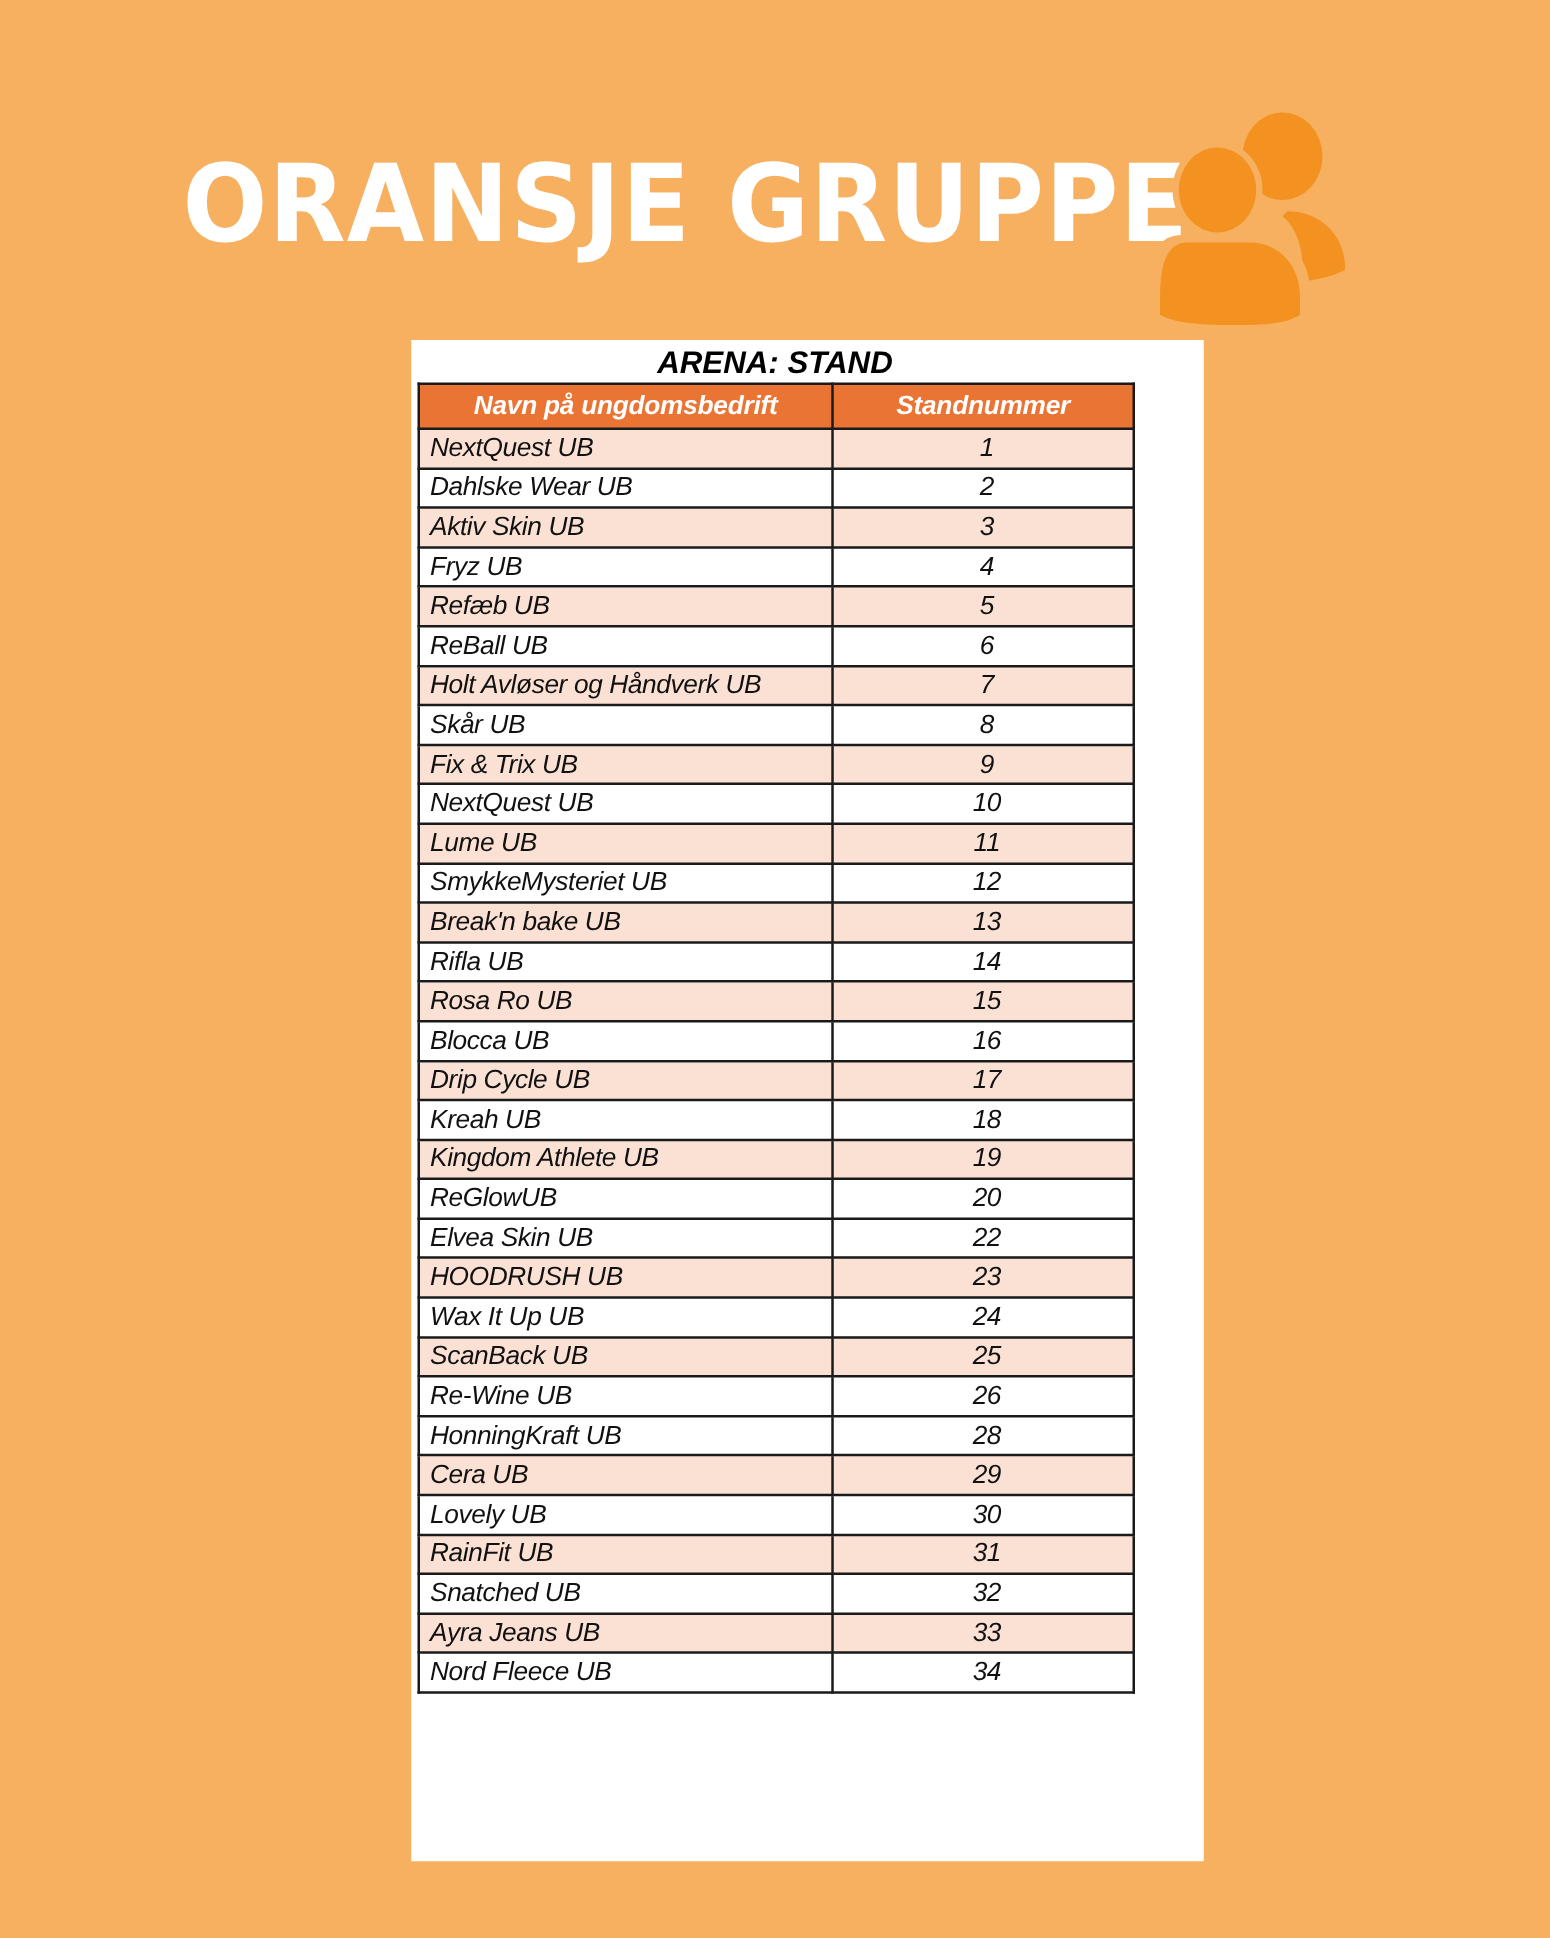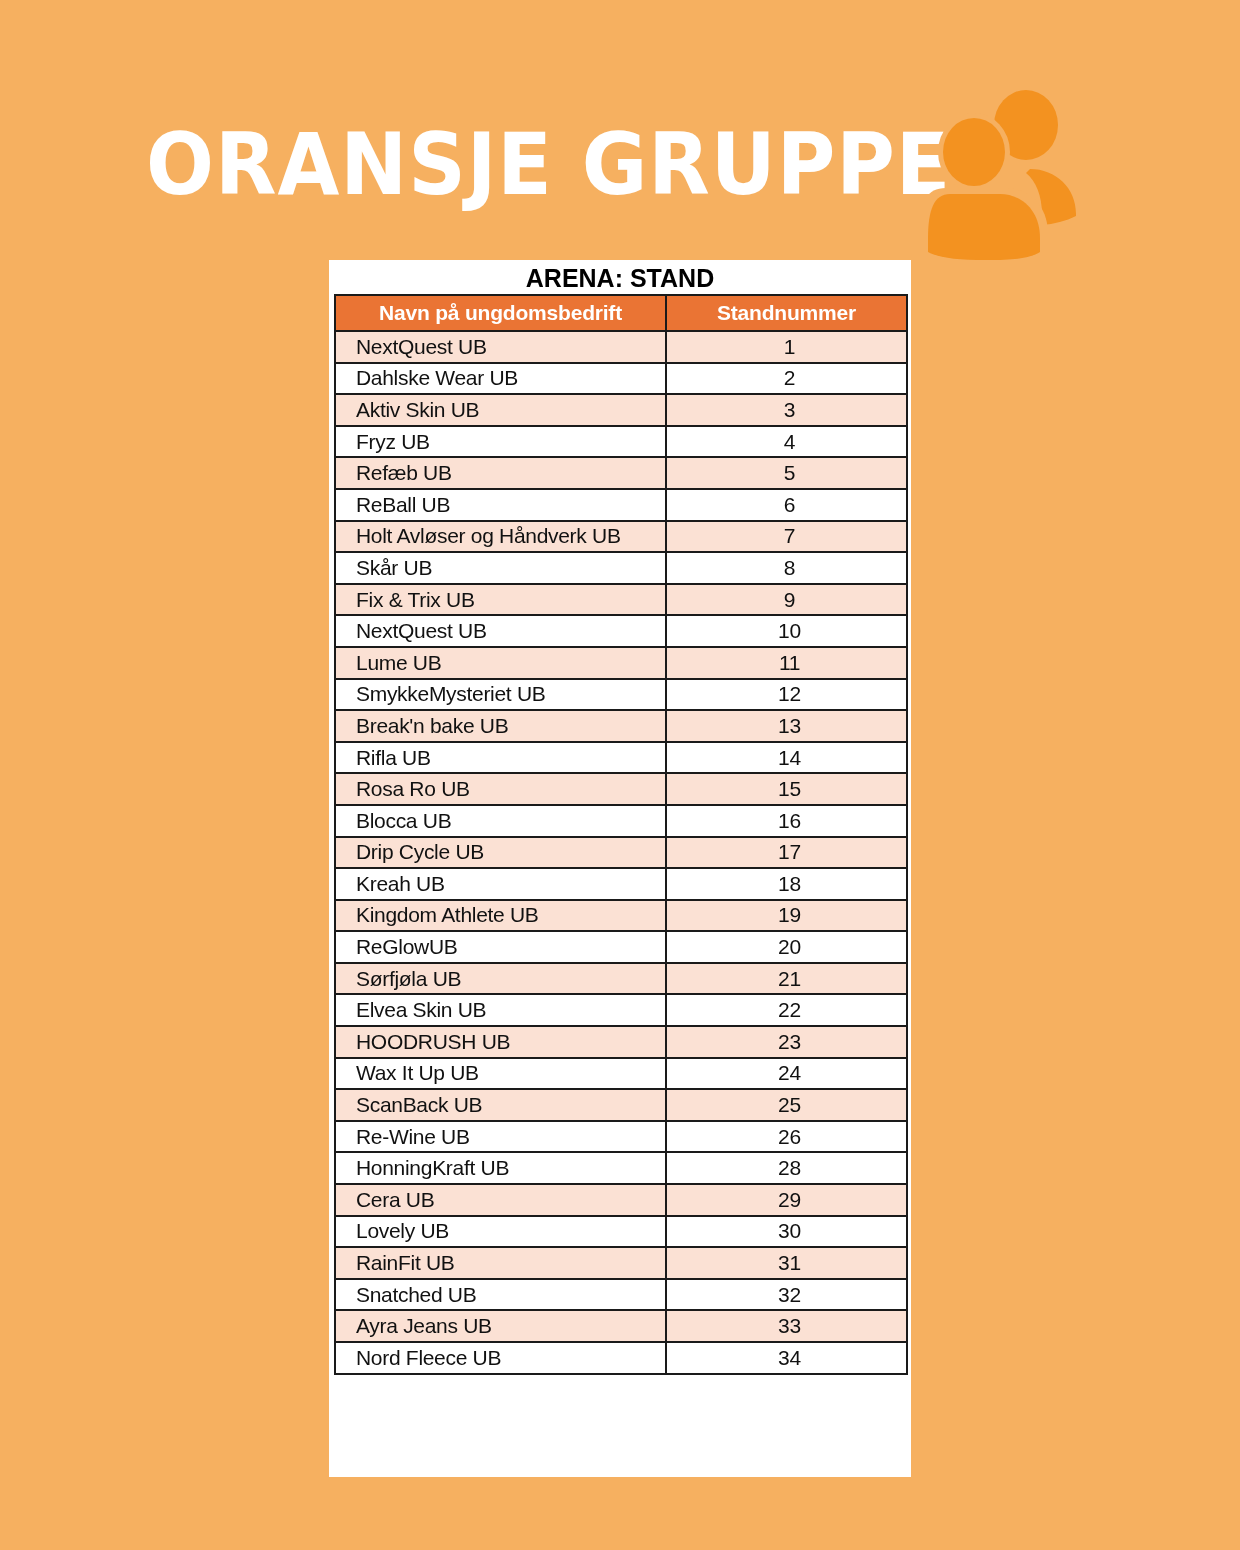--- a/index.html
+++ b/index.html
@@ -32,24 +32,25 @@
     .group-icon {
       position: absolute;
       left: 926px;
       top: 88px;
       width: 154px;
       height: 172px;
     }
     .card {
       position: absolute;
       left: 329px;
-      top: 260px;
-      width: 582px;
+      top: 272px;
+      width: 634px;
       height: 1217px;
       background: #ffffff;
+      font-style: italic;
     }
     .card-title {
       position: absolute;
       left: 0;
       top: 2px;
       width: 582px;
       text-align: center;
       font-family: "Liberation Sans", sans-serif;
       font-weight: bold;
       font-size: 25px;
@@ -83,21 +84,21 @@
     .stand-table col.c-name { width: 331px; }
     .stand-table col.c-num { width: 241px; }
     .stand-table td {
       font-family: "Liberation Sans", sans-serif;
       font-size: 21px;
       color: #111111;
       letter-spacing: -0.3px;
     }
     .stand-table td.name {
       text-align: left;
-      padding-left: 20px;
+      padding-left: 8px;
       white-space: nowrap;
       overflow: hidden;
       margin-left: 16px;
     }
     .stand-table td.num {
       text-align: center;
       padding-left: 6px;
     }
     .stand-table tr.odd td { background: #FBE1D4; }
     .stand-table tr.even td { background: #ffffff; }
@@ -212,24 +213,20 @@
           <td class="num">18</td>
         </tr>
         <tr class="odd">
           <td class="name">Kingdom Athlete UB</td>
           <td class="num">19</td>
         </tr>
         <tr class="even">
           <td class="name">ReGlowUB</td>
           <td class="num">20</td>
         </tr>
-        <tr class="odd">
-          <td class="name">Sørfjøla UB</td>
-          <td class="num">21</td>
-        </tr>
         <tr class="even">
           <td class="name">Elvea Skin UB</td>
           <td class="num">22</td>
         </tr>
         <tr class="odd">
           <td class="name">HOODRUSH UB</td>
           <td class="num">23</td>
         </tr>
         <tr class="even">
           <td class="name">Wax It Up UB</td>

